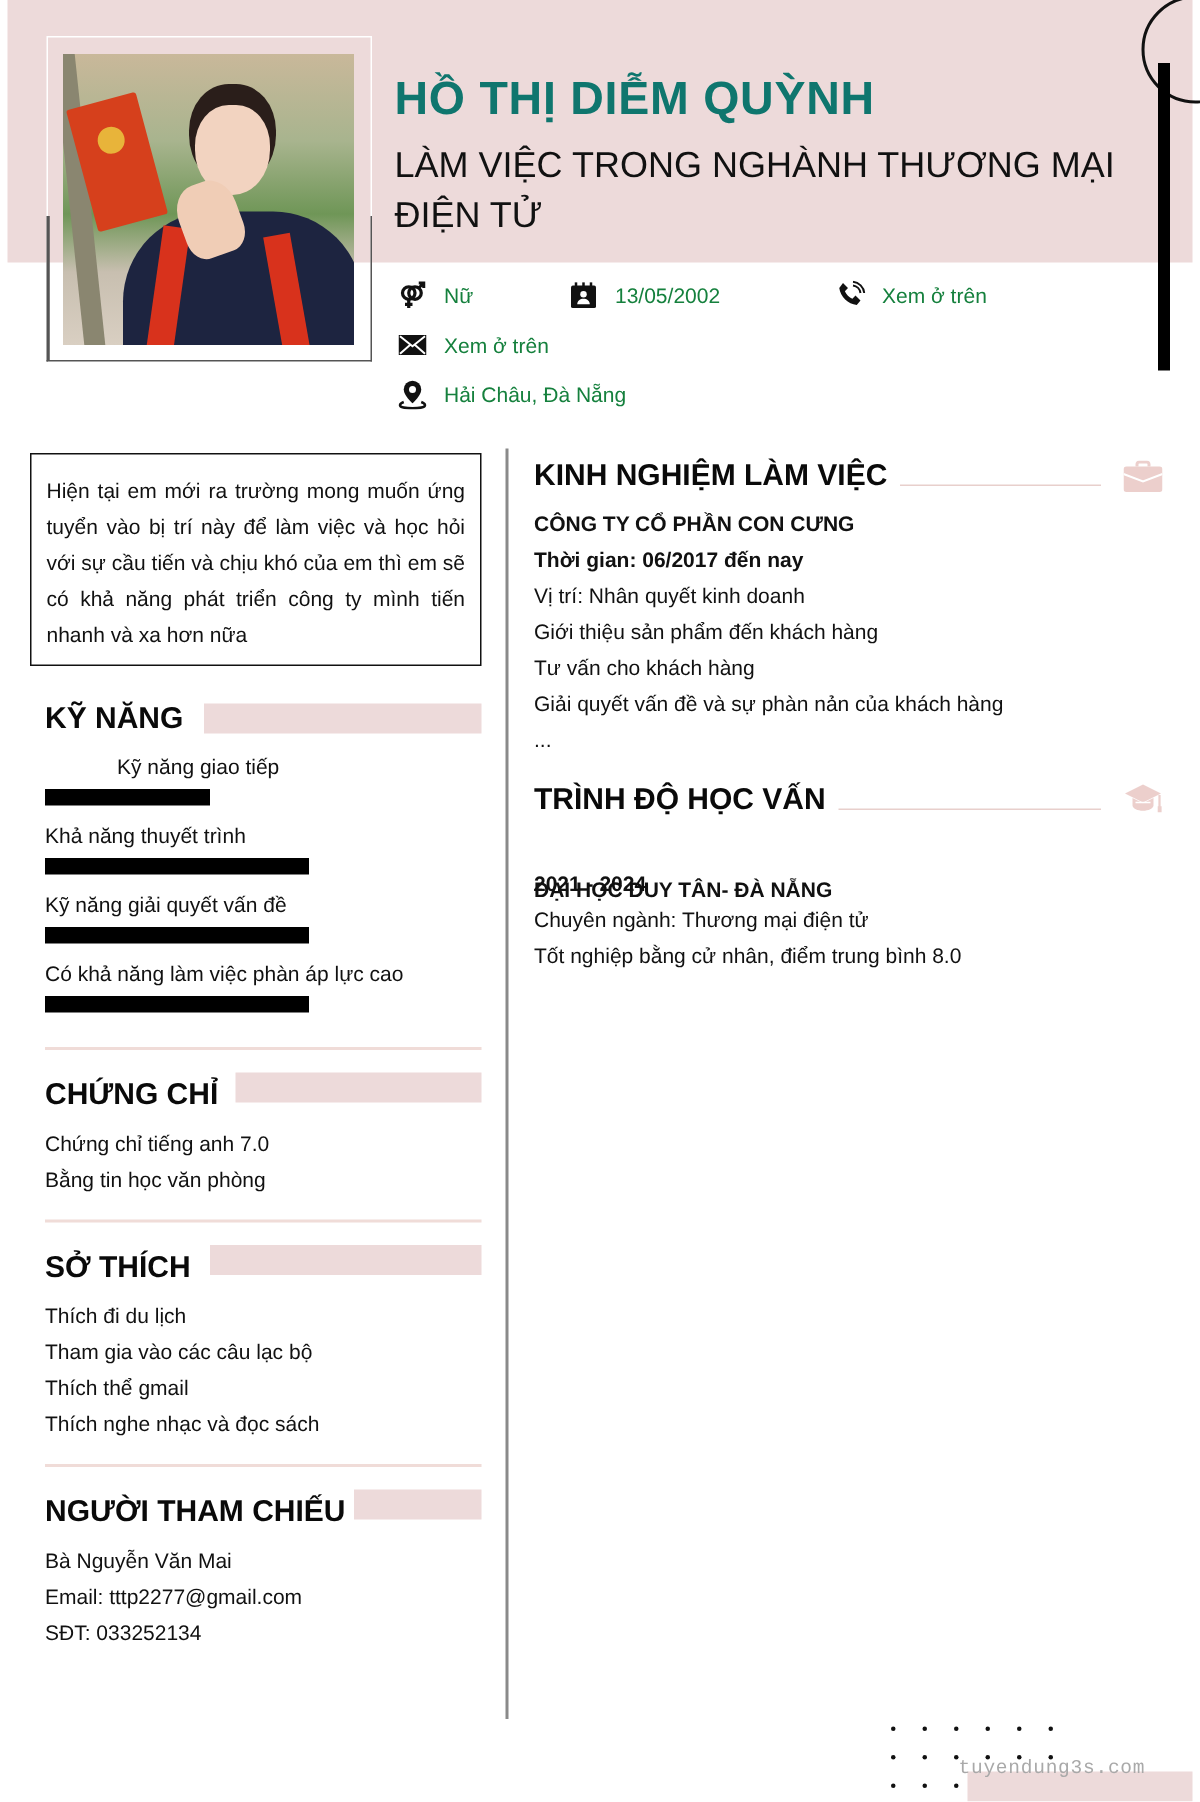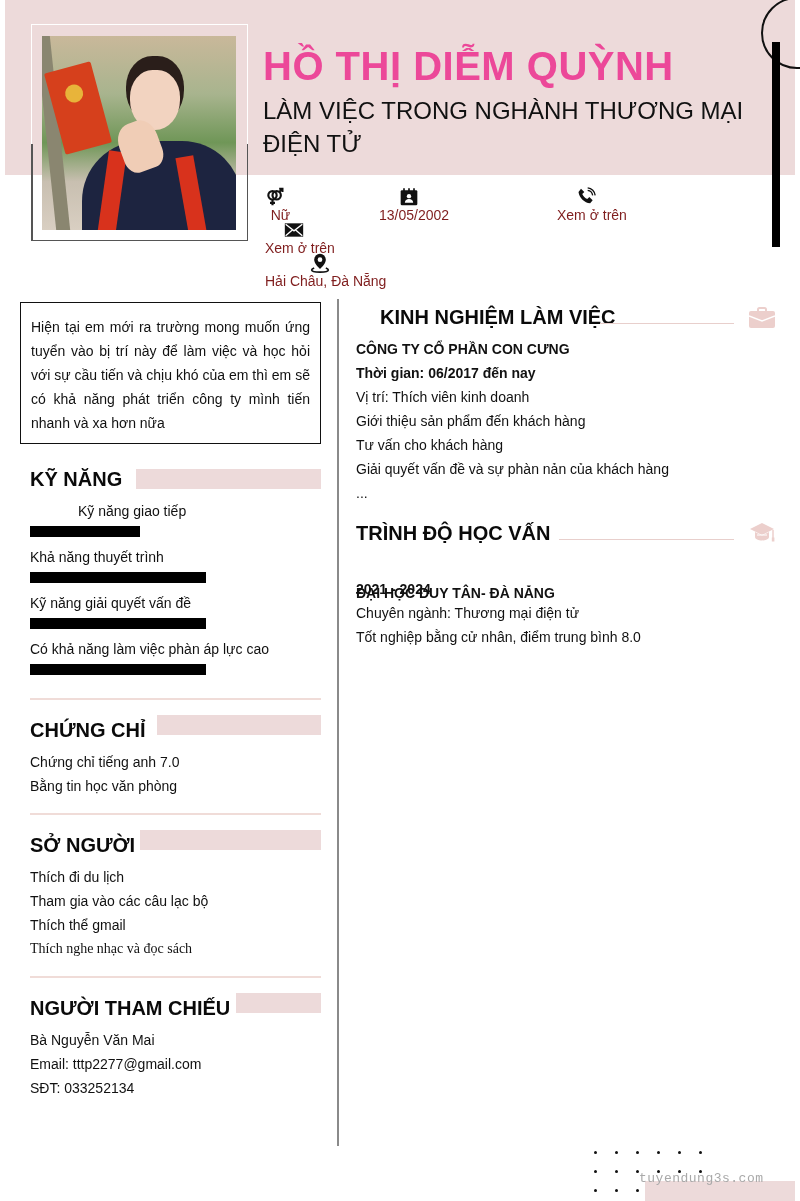--- a/index.html
+++ b/index.html
@@ -17,24 +17,24 @@
     background: linear-gradient(180deg, #c9b89a 0%, #a8b48e 30%, #6f9657 55%, #c8bfb0 75%, #d9cfc2 100%); }
   .photo .tree { position: absolute; left: 4px; top: 0; width: 14px; height: 194px; background: #8a8670; transform: skewX(6deg); }
   .photo .gown { position: absolute; left: 40px; top: 105px; width: 160px; height: 110px; background: #1d2440; border-radius: 60px 60px 0 0; }
   .photo .gown::before { content:""; position:absolute; left:20px; top:10px; width:18px; height:100px; background:#d8321c; transform: rotate(8deg); }
   .photo .gown::after { content:""; position:absolute; right:40px; top:15px; width:18px; height:100px; background:#d8321c; transform: rotate(-10deg); }
   .photo .face { position: absolute; left: 88px; top: 34px; width: 50px; height: 60px; background: #f2d3c0; border-radius: 45% 45% 50% 50%; box-shadow: 0 -10px 0 4px #2a1e1a; }
   .photo .book { position: absolute; left: 12px; top: 30px; width: 48px; height: 84px; background: #d6401c; transform: rotate(-15deg); border-radius: 2px; }
   .photo .book::after { content:""; position:absolute; left:15px; top:18px; width:18px; height:18px; border-radius:50%; background:#e8b43a; }
   .photo .hand { position: absolute; left: 78px; top: 85px; width: 40px; height: 50px; background: #f0cdb6; border-radius: 40% 40% 30% 30%; transform: rotate(-20deg); }
 
-  .name { position: absolute; left: 263px; top: 40px; font-size: 40px; font-weight: 700; letter-spacing: 0.5px; line-height: 52px; color: #ec4899; white-space: nowrap; }
+  .name { position: absolute; left: 263px; top: 40px; font-size: 31px; font-weight: 700; letter-spacing: 0.5px; line-height: 52px; color: #0f766e; white-space: nowrap; }
   .title { position: absolute; left: 263px; top: 94px; width: 500px; font-size: 24px; font-weight: 400; line-height: 33px; color: #111; }
 
-  .contact { position: absolute; display: flex; align-items: center; font-size: 14px; color: #7f1d1d; flex-direction: column; }
+  .contact { position: absolute; display: flex; align-items: center; font-size: 14px; color: #15803d; }
   .contact svg { width: 20px; height: 20px; margin-right: 11px; flex: none; }
 
   .vdivider { position: absolute; left: 337px; top: 299px; width: 2px; height: 847px; background: #8a8a8a; }
 
   .summary { position: absolute; left: 20px; top: 302px; width: 301px; height: 142px; border: 1px solid #111; padding: 12px 10px 0 10px; font-size: 14px; line-height: 24px; text-align: justify; color: #111; }
 
   .sec-title { position: absolute; font-size: 20px; font-weight: 700; line-height: 24px; color: #0a0a0a; white-space: nowrap; }
   .pink-block { position: absolute; height: 20px; background: #eddada; }
   .pink-rule { position: absolute; left: 30px; width: 291px; height: 2px; background: #f0dcd8; }
 
@@ -132,45 +132,45 @@
 
 <div class="pink-rule" style="top:698px;"></div>
 
 <div class="sec-title" style="left:30px; top:718px;">CHỨNG CHỈ</div>
 <div class="pink-block" style="left:157px; top:715px; width:164px;"></div>
 <div class="line" style="left:30px; top:750px;">Chứng chỉ tiếng anh 7.0</div>
 <div class="line" style="left:30px; top:774px;">Bằng tin học văn phòng</div>
 
 <div class="pink-rule" style="top:813px;"></div>
 
-<div class="sec-title" style="left:30px; top:833px;">SỞ NGƯỜI</div>
+<div class="sec-title" style="left:30px; top:833px;">SỞ THÍCH</div>
 <div class="pink-block" style="left:140px; top:830px; width:181px;"></div>
 <div class="line" style="left:30px; top:865px;text-align:right;">Thích đi du lịch</div>
 <div class="line" style="left:30px; top:889px;">Tham gia vào các câu lạc bộ</div>
 <div class="line" style="left:30px; top:913px;">Thích thể gmail</div>
-<div class="line" style="left:30px; top:937px;font-family:Liberation Serif, serif;">Thích nghe nhạc và đọc sách</div>
+<div class="line" style="left:30px; top:937px;">Thích nghe nhạc và đọc sách</div>
 
 <div class="pink-rule" style="top:976px;"></div>
 
 <div class="sec-title" style="left:30px; top:996px;">NGƯỜI THAM CHIẾU</div>
 <div class="pink-block" style="left:236px; top:993px; width:85px;"></div>
 <div class="line" style="left:30px; top:1028px;">Bà Nguyễn Văn Mai</div>
 <div class="line" style="left:30px; top:1052px;">Email: tttp2277@gmail.com</div>
 <div class="line" style="left:30px; top:1076px;">SĐT: 033252134</div>
 
-<div class="sec-title" style="left:356px; top:305px;margin-left:24px;">KINH NGHIỆM LÀM VIỆC</div>
+<div class="sec-title" style="left:356px; top:305px;">KINH NGHIỆM LÀM VIỆC</div>
 <div class="thin-rule" style="left:600px; top:323px; width:134px;"></div>
 <svg class="sec-icon" style="left:749px; top:307px;" width="26" height="21" viewBox="0 0 26 21">
   <path d="M9 4V2.5C9 1.7 9.7 1 10.5 1h5c.8 0 1.5.7 1.5 1.5V4" stroke="#eccfcc" stroke-width="2" fill="none"></path>
   <rect x="0" y="4" width="26" height="17" rx="2" fill="#eccfcc"></rect>
   <path d="M0 9l13 5 13-5" stroke="#fff" stroke-width="1.4" fill="none"></path>
 </svg>
 <div class="line bold" style="left:356px; top:337px;">CÔNG TY CỔ PHẦN CON CƯNG</div>
 <div class="line bold" style="left:356px; top:361px;">Thời gian: 06/2017 đến nay</div>
-<div class="line" style="left:356px; top:385px;">Vị trí: Thích viên kinh doanh</div>
+<div class="line" style="left:356px; top:385px;">Vị trí: Nhân quyết kinh doanh</div>
 <div class="line" style="left:356px; top:409px;">Giới thiệu sản phẩm đến khách hàng</div>
 <div class="line" style="left:356px; top:433px;">Tư vấn cho khách hàng</div>
 <div class="line" style="left:356px; top:457px;">Giải quyết vấn đề và sự phàn nản của khách hàng</div>
 <div class="line" style="left:356px; top:481px;">...</div>
 
 <div class="sec-title" style="left:356px; top:521px;">TRÌNH ĐỘ HỌC VẤN</div>
 <div class="thin-rule" style="left:559px; top:539px; width:175px;"></div>
 <svg class="sec-icon" style="left:749px; top:522px;" width="28" height="22" viewBox="0 0 28 22">
   <path d="M13 1L1 7l12 6 12-6z" fill="#eccfcc"></path>
   <path d="M6 10v5c0 2 3.5 3.5 7 3.5s7-1.5 7-3.5v-5l-7 3.5z" fill="#eccfcc"></path>

